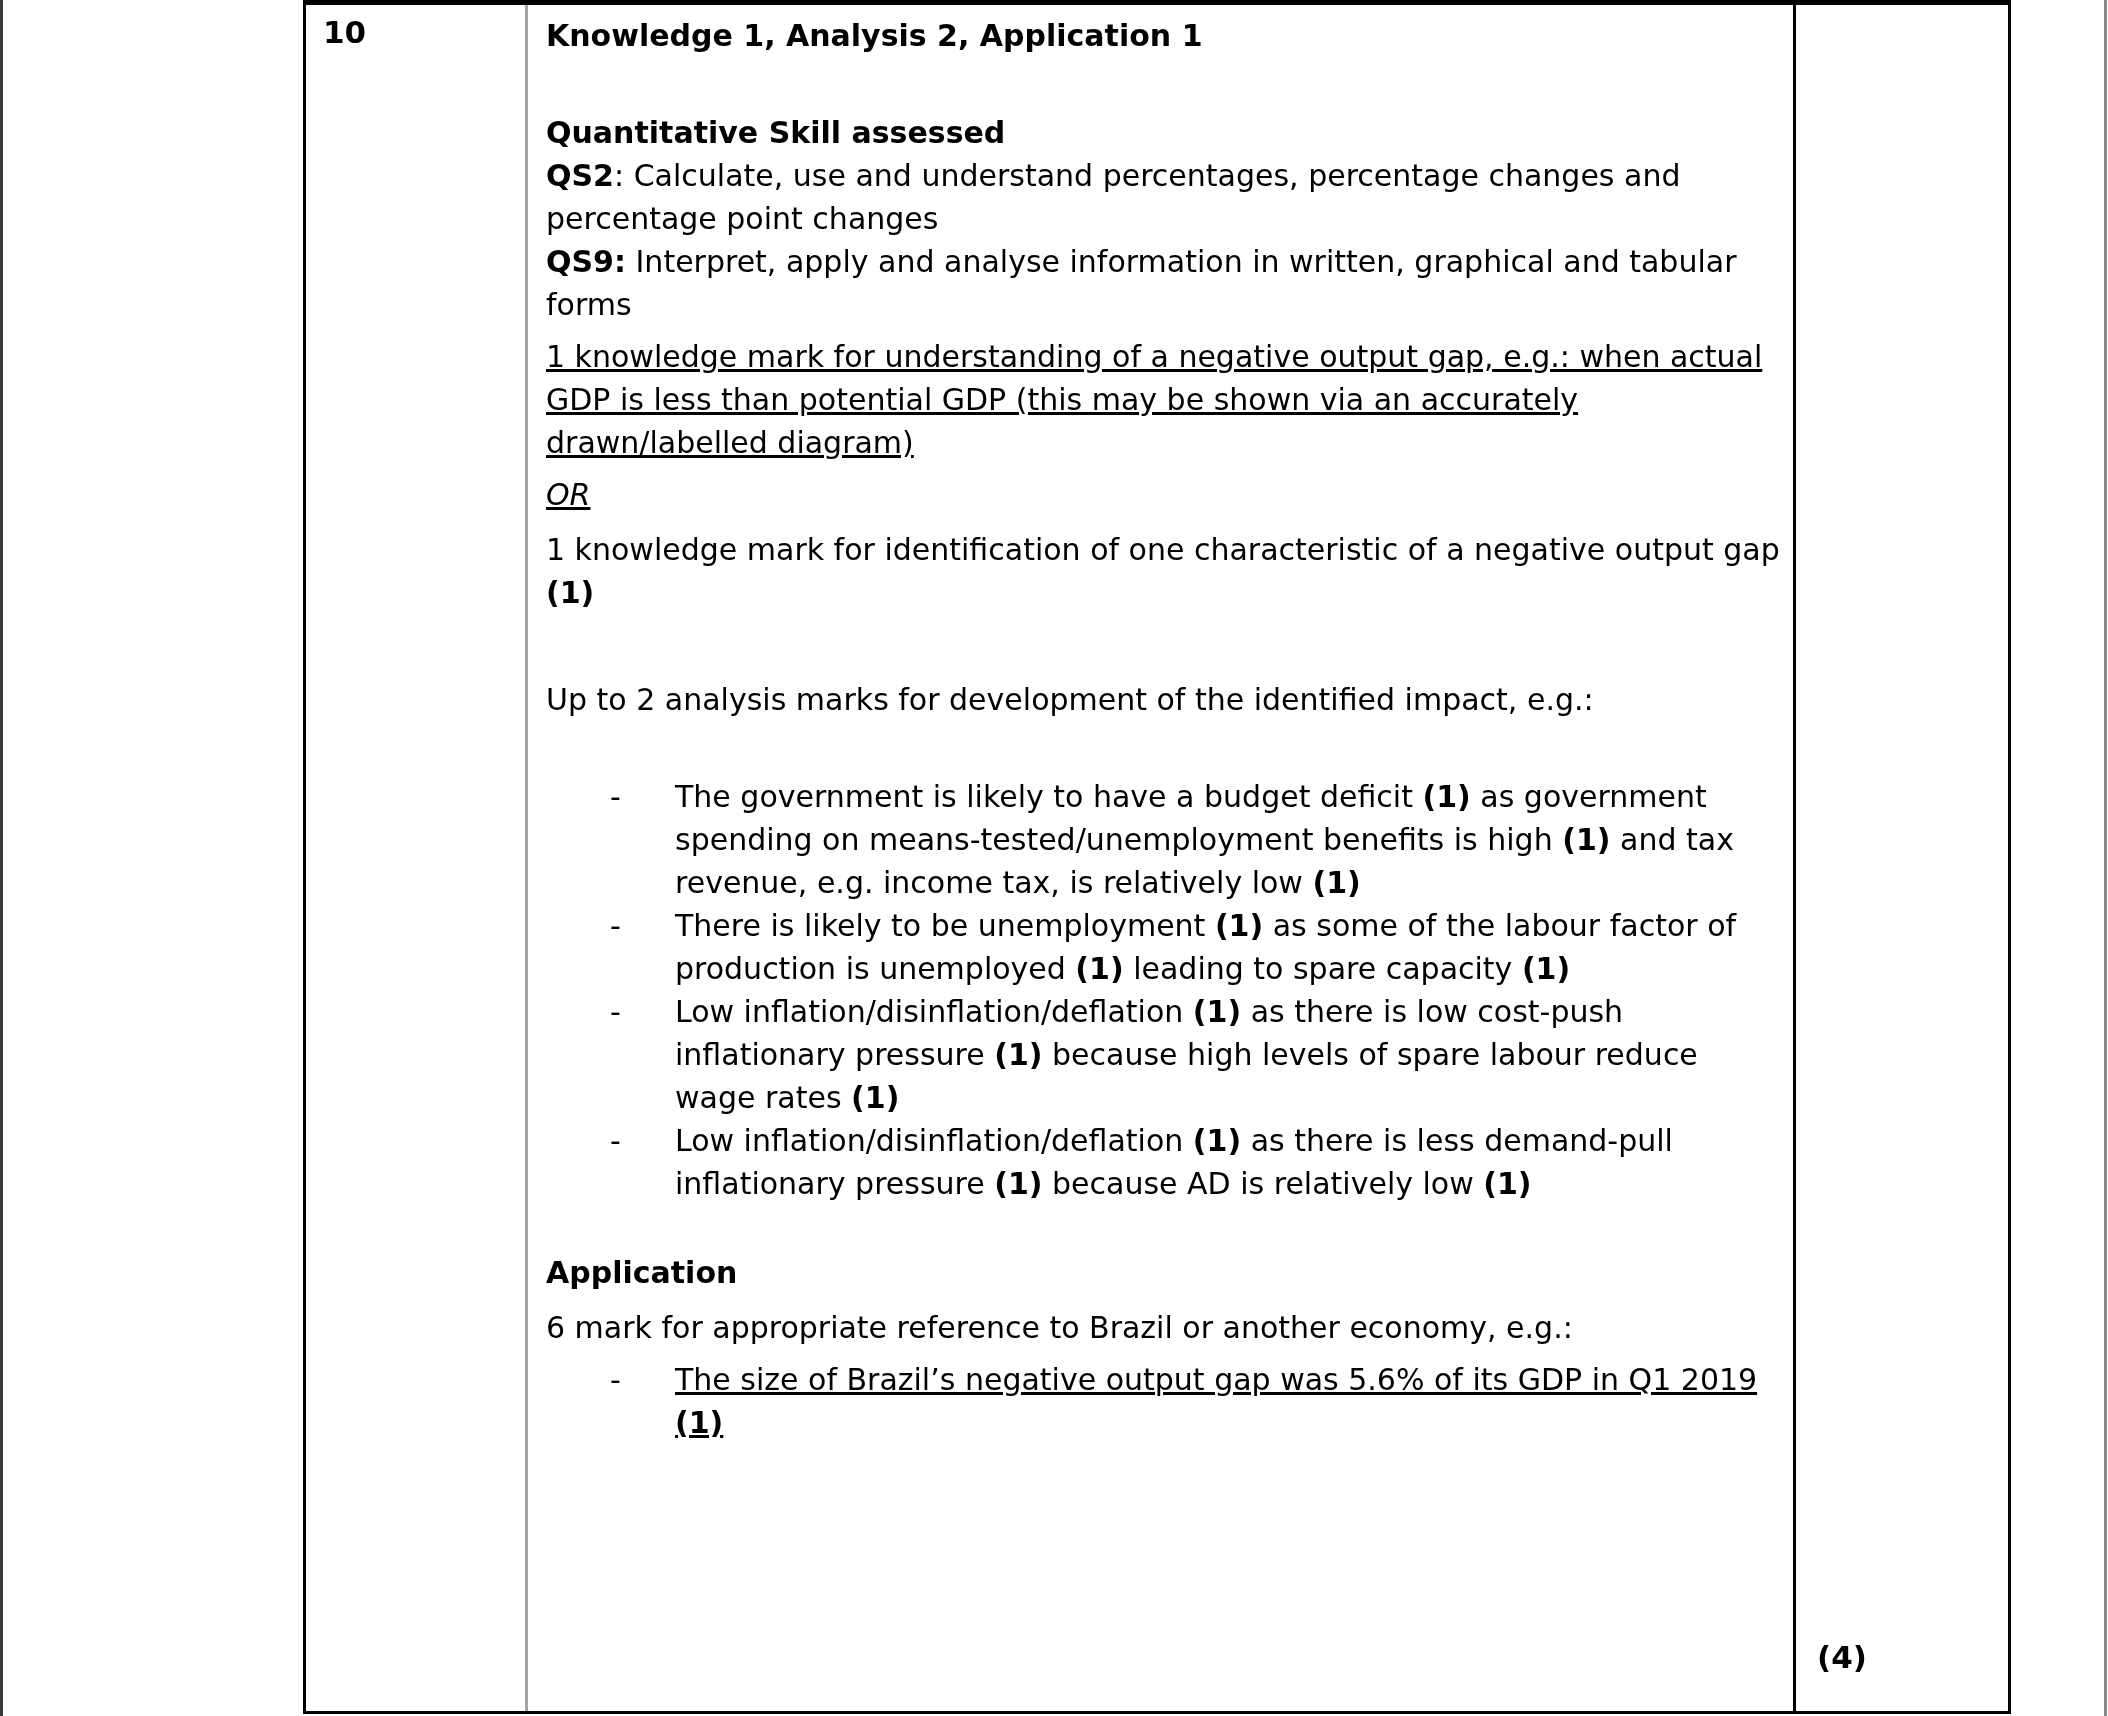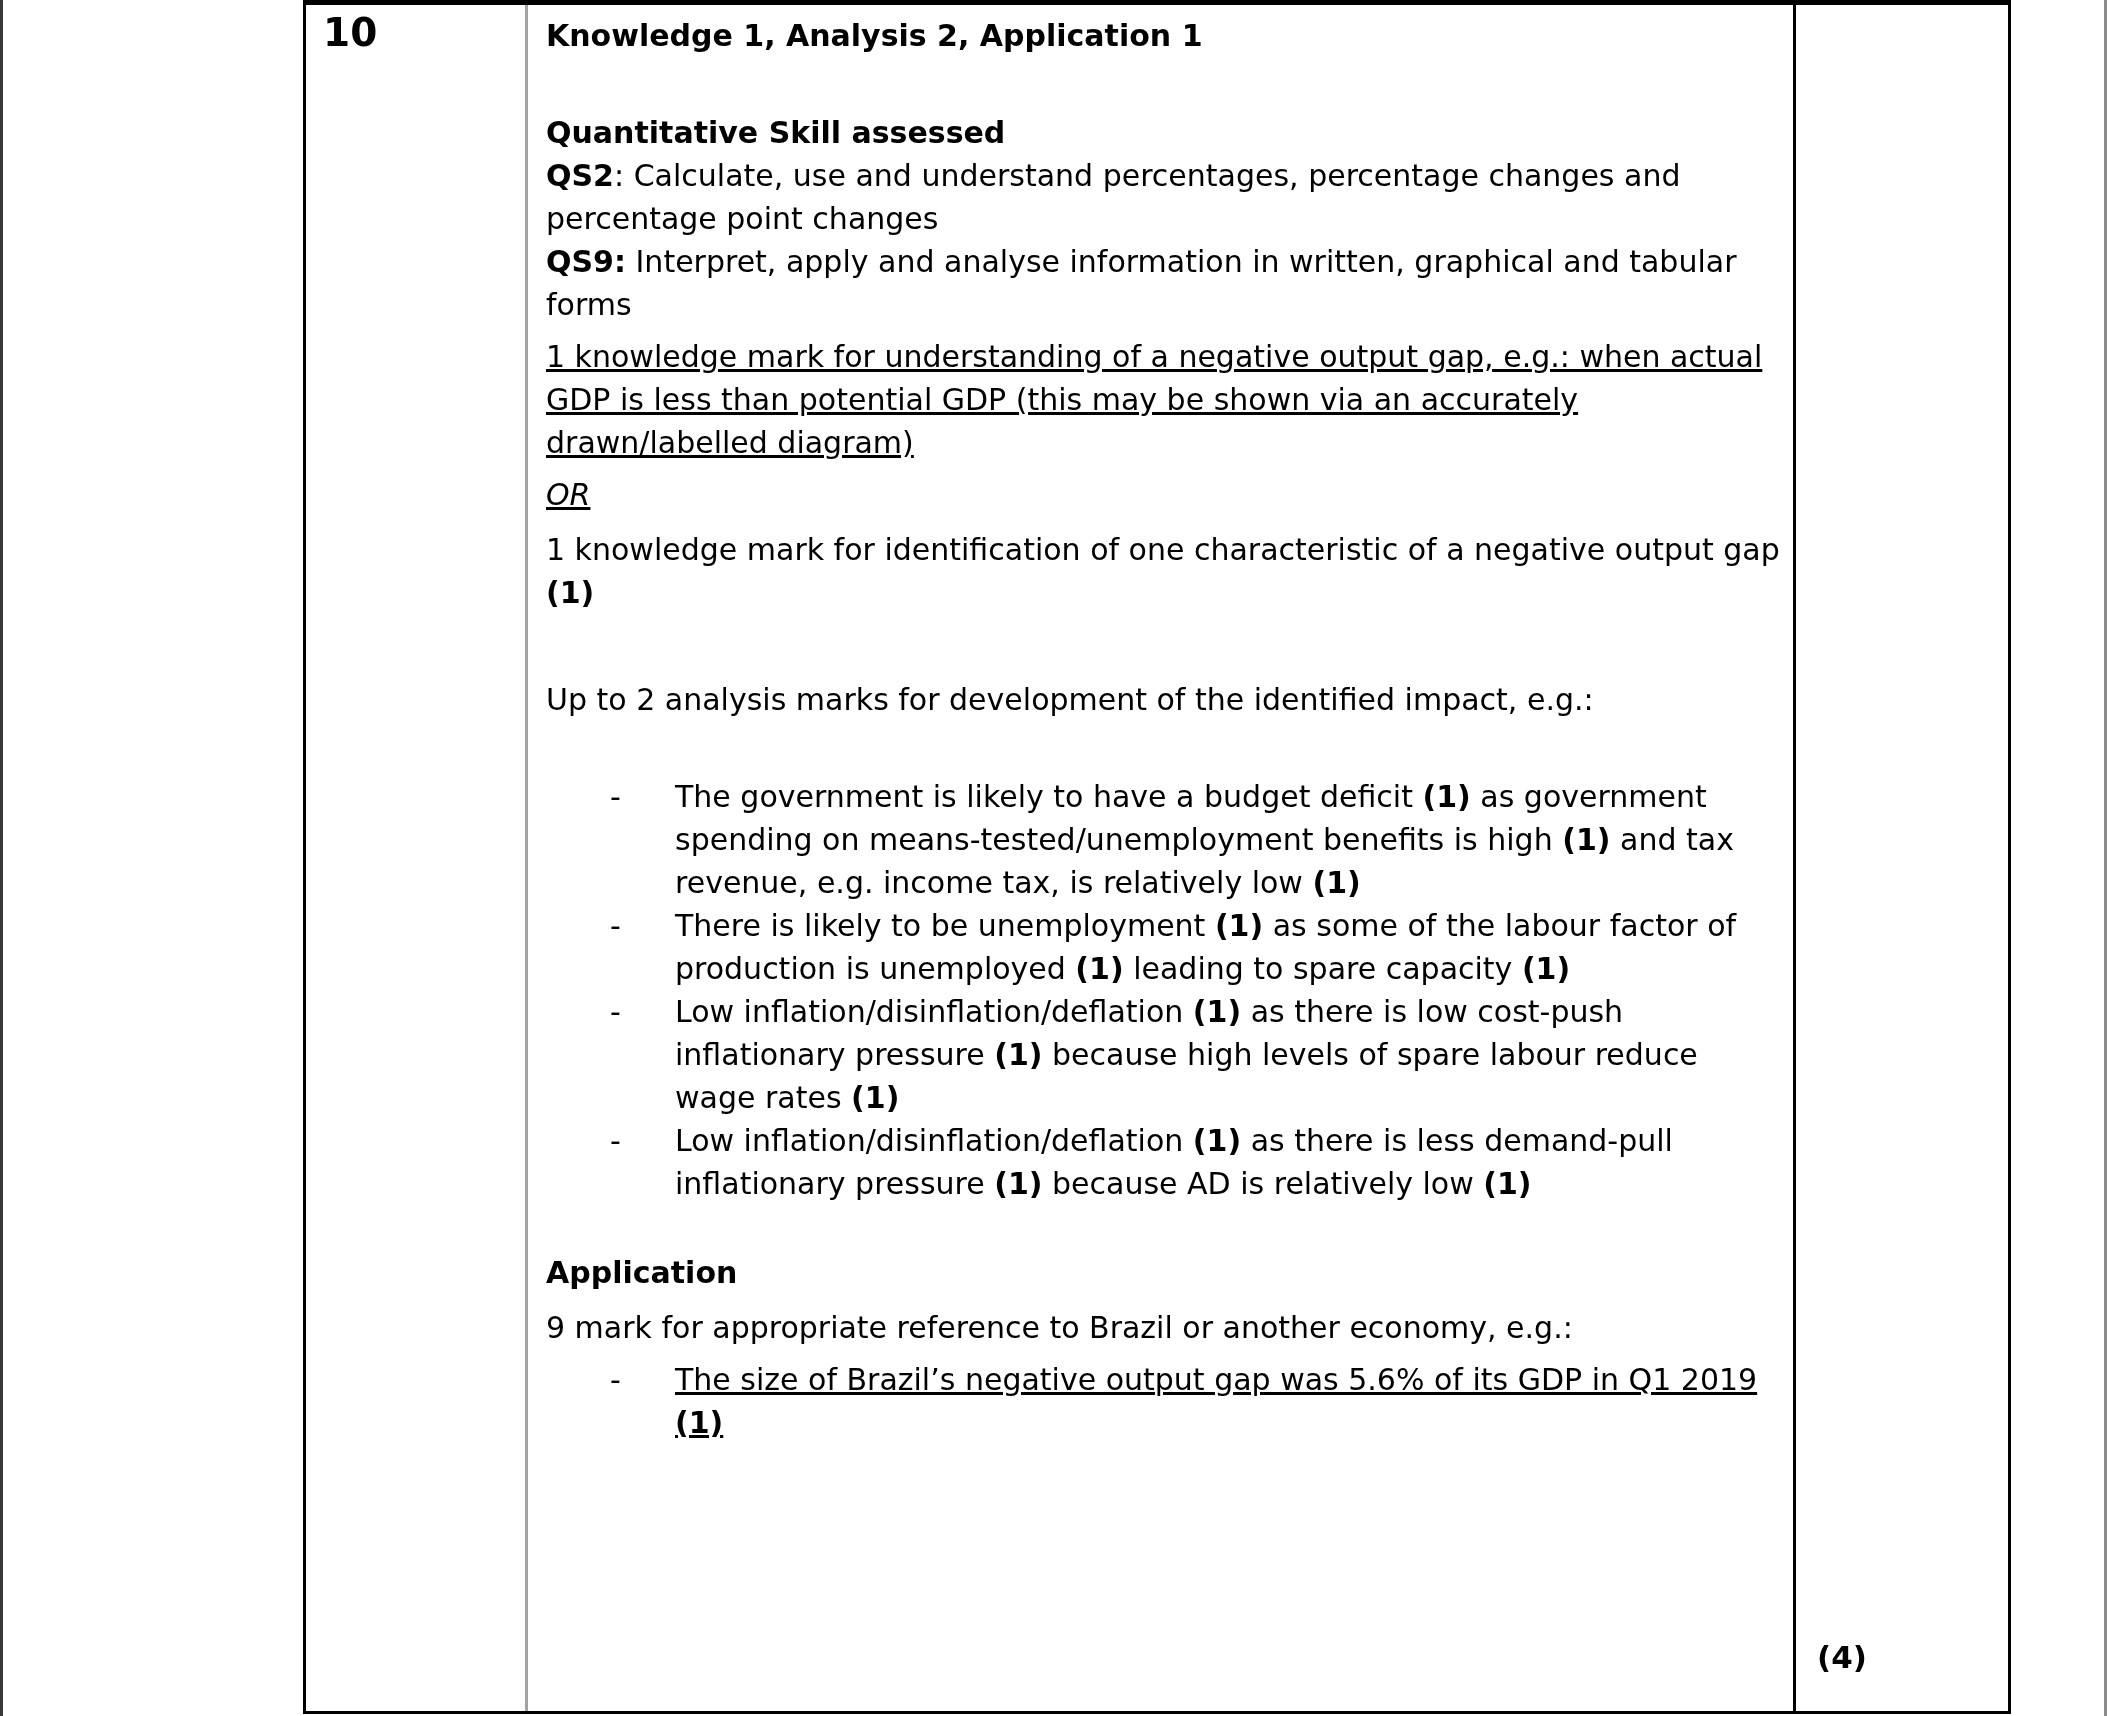--- a/index.html
+++ b/index.html
@@ -27,21 +27,21 @@
     border-bottom: 3px solid #000;
     border-left: 3px solid #000;
     border-right: 3px solid #000;
     display: flex;
     background: #fff;
   }
   .cell { box-sizing: border-box; }
   .cell-question {
     width: 219px;
     padding: 6px 0 0 17px;
-    font-size: 39px; font-weight: bold; line-height: 43px;
+    font-size: 31px; font-weight: bold; line-height: 43px;
   }
   .cell-answer {
     width: 1268px;
     border-left: 3px solid #a3a3a3;
     padding: 9px 6px 0 18px;
     font-size: 30px; line-height: 43px;
   }
   .cell-marks {
     flex: 1;
     border-left: 3px solid #000;
@@ -90,21 +90,21 @@
       <p class="para gap-xs"><span class="run-i">OR</span></p>
       <p class="para gap-sm"><span>1 knowledge mark for identification of one characteristic of a negative output gap </span><span class="run-b">(1)</span></p>
       <p class="para gap-xl"><span>Up to 2 analysis marks for development of the identified impact, e.g.:</span></p>
       <ul class="dash-list gap-lg">
         <li><span>The government is likely to have a budget deficit </span><span class="run-b">(1)</span><span> as government spending on means-tested/unemployment benefits is high </span><span class="run-b">(1)</span><span> and tax revenue, e.g. income tax, is relatively low </span><span class="run-b">(1)</span></li>
         <li><span>There is likely to be unemployment </span><span class="run-b">(1)</span><span> as some of the labour factor of production is unemployed </span><span class="run-b">(1)</span><span> leading to spare capacity </span><span class="run-b">(1)</span></li>
         <li><span>Low inflation/disinflation/deflation </span><span class="run-b">(1)</span><span> as there is low cost-push inflationary pressure </span><span class="run-b">(1)</span><span> because high levels of spare labour reduce wage rates </span><span class="run-b">(1)</span></li>
         <li><span>Low inflation/disinflation/deflation </span><span class="run-b">(1)</span><span> as there is less demand-pull inflationary pressure </span><span class="run-b">(1)</span><span> because AD is relatively low </span><span class="run-b">(1)</span></li>
       </ul>
       <p class="para gap-md"><span class="run-b">Application</span></p>
-      <p class="para gap-sm"><span>9 mark for appropriate reference to Brazil or another economy, e.g.:</span></p>
+      <p class="para gap-sm"><span>6 mark for appropriate reference to Brazil or another economy, e.g.:</span></p>
       <ul class="dash-list gap-xs">
         <li><span>The size of Brazil’s negative output gap was 5.6% of its GDP in Q1 2019 </span><span class="run-b">(1)</span></li>
       </ul>
     </div>
   <div class="cell cell-marks">
     <span class="marks-value">(4)</span>
   </div>
 </div>
 
 </body></html>

